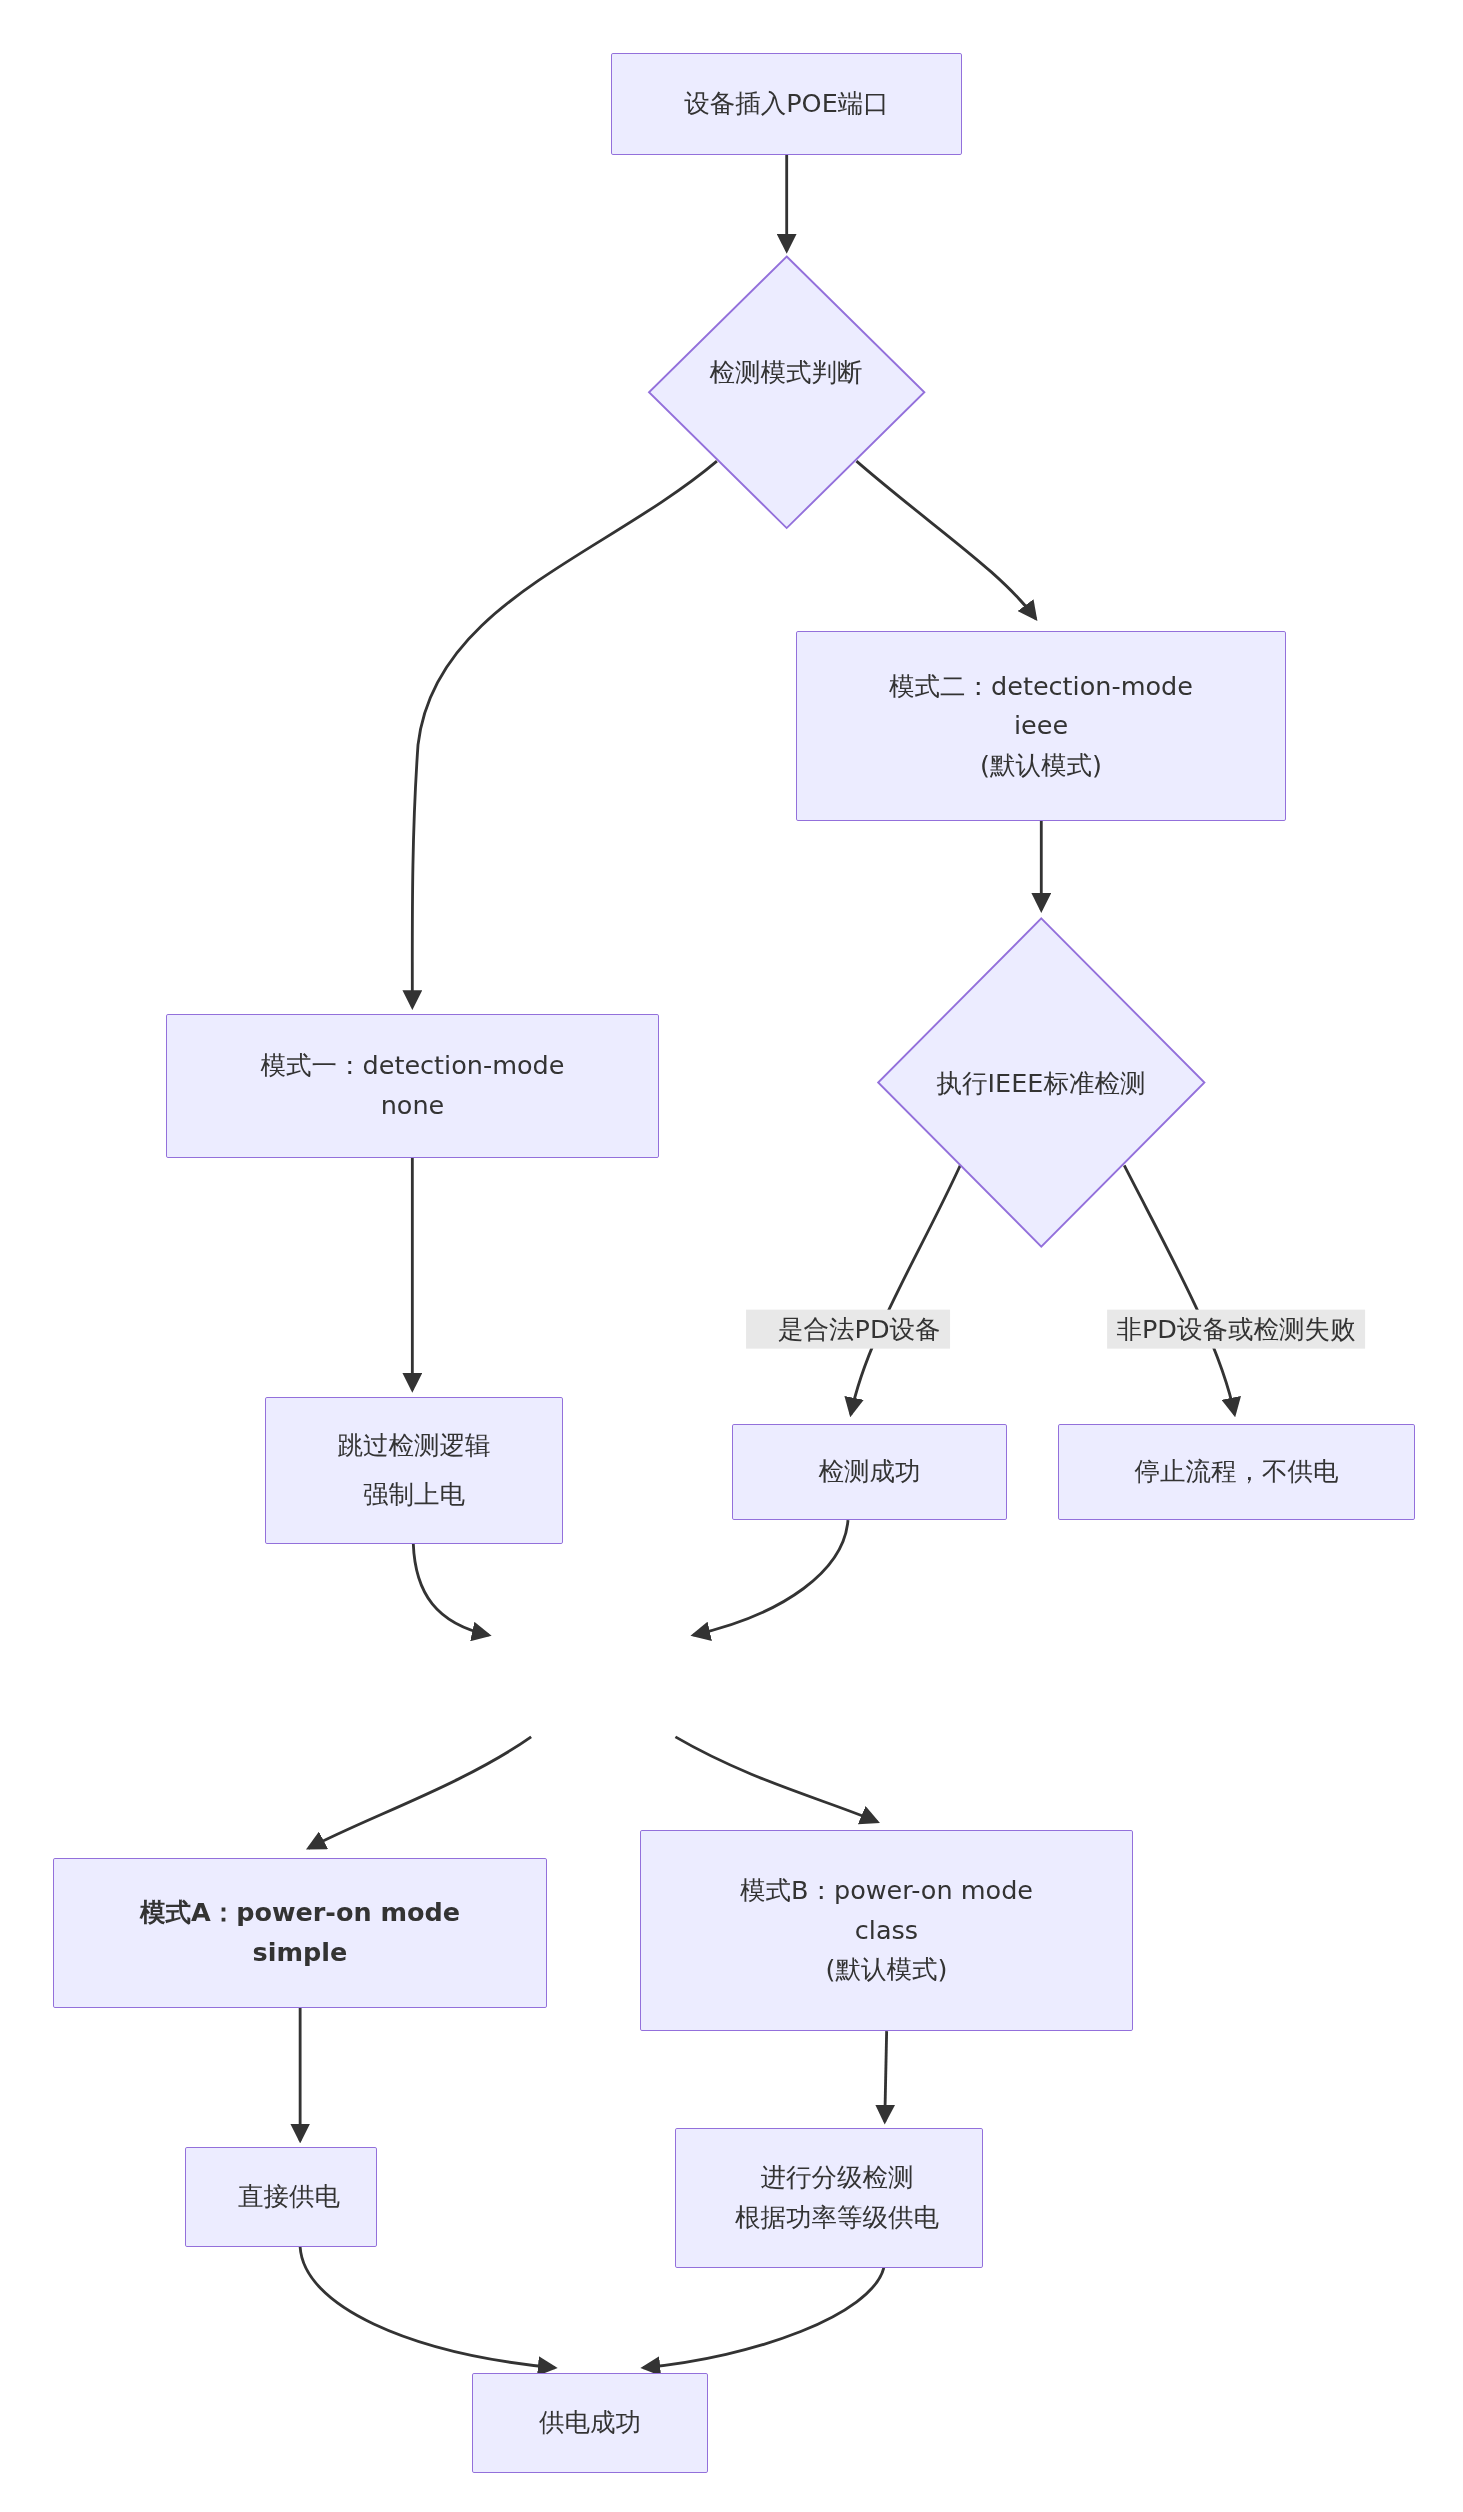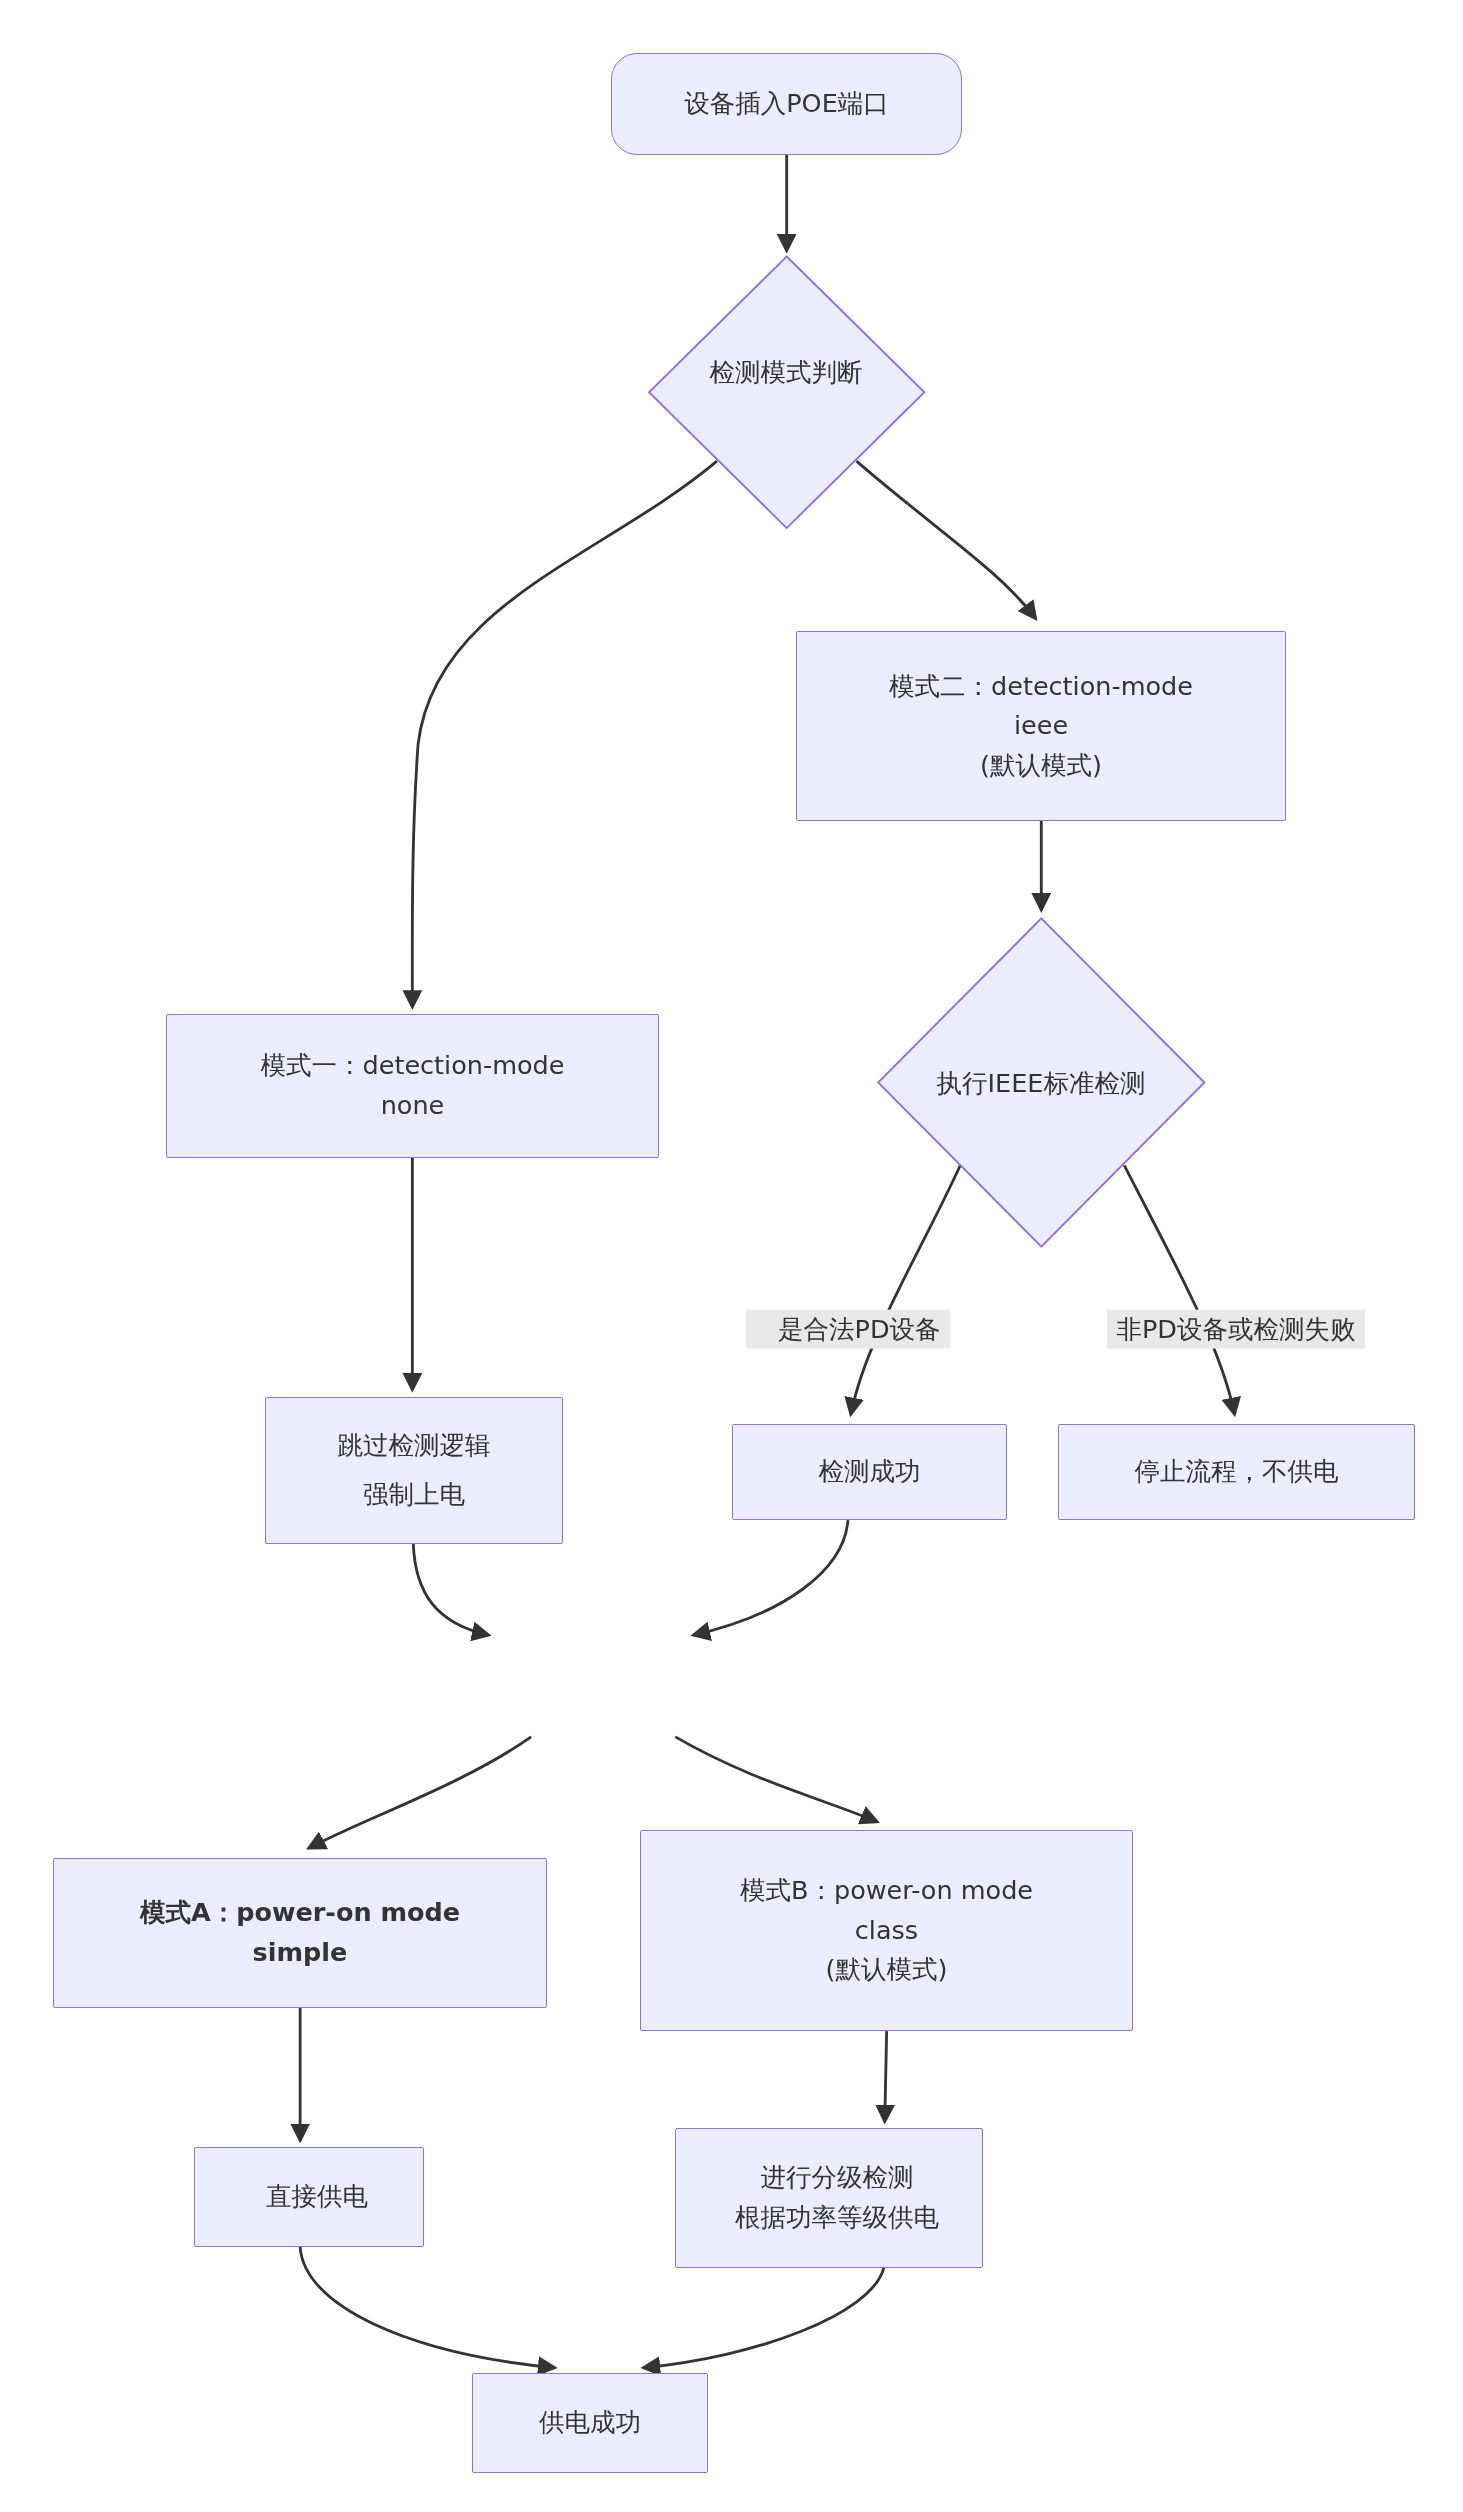--- a/index.html
+++ b/index.html
@@ -83,21 +83,21 @@
       <path d="M318,2383 C322,2445 432,2496 588,2511" marker-end="url(#arrowhead)"></path>
       <path d="M937,2405 C924,2455 800,2500 682,2511" marker-end="url(#arrowhead)"></path>
     </g>
 
     <g fill="#ECECFF" stroke="#9370DB" stroke-width="2">
       <polygon points="834,272 980,416 834,560 688,416"></polygon>
       <polygon points="1104,974 1277,1148 1104,1322 931,1148"></polygon>
     </g>
   </svg>
 
-  <div class="node" style="left:611px;top:53px;width:351px;height:102px;border-radius:26px;">
+  <div class="node" style="left:611px;top:53px;width:351px;height:102px;">
     <div>设备插入POE端口</div>
   </div>
 
   <div class="diamond-label" style="left:786px;top:372px;">检测模式判断</div>
 
   <div class="node" style="left:796px;top:631px;width:490px;height:190px;">
     <div>模式二：detection-mode</div>
     <div>ieee</div>
     <div>(默认模式)</div>
   </div>
@@ -131,21 +131,21 @@
     <div>模式A：power-on mode</div>
     <div>simple</div>
   </div>
 
   <div class="node" style="left:640px;top:1830px;width:493px;height:201px;">
     <div>模式B：power-on mode</div>
     <div>class</div>
     <div>(默认模式)</div>
   </div>
 
-  <div class="node" style="left:194px;top:2147px;width:230px;height:100px;padding-left:16px;">
+  <div class="node" style="left:185px;top:2147px;width:192px;height:100px;padding-left:16px;">
     <div>直接供电</div>
   </div>
 
   <div class="node" style="left:675px;top:2128px;width:308px;height:140px;padding-left:16px;">
     <div>进行分级检测</div>
     <div>根据功率等级供电</div>
   </div>
 
   <div class="node" style="left:472px;top:2373px;width:236px;height:100px;">
     <div>供电成功</div>

